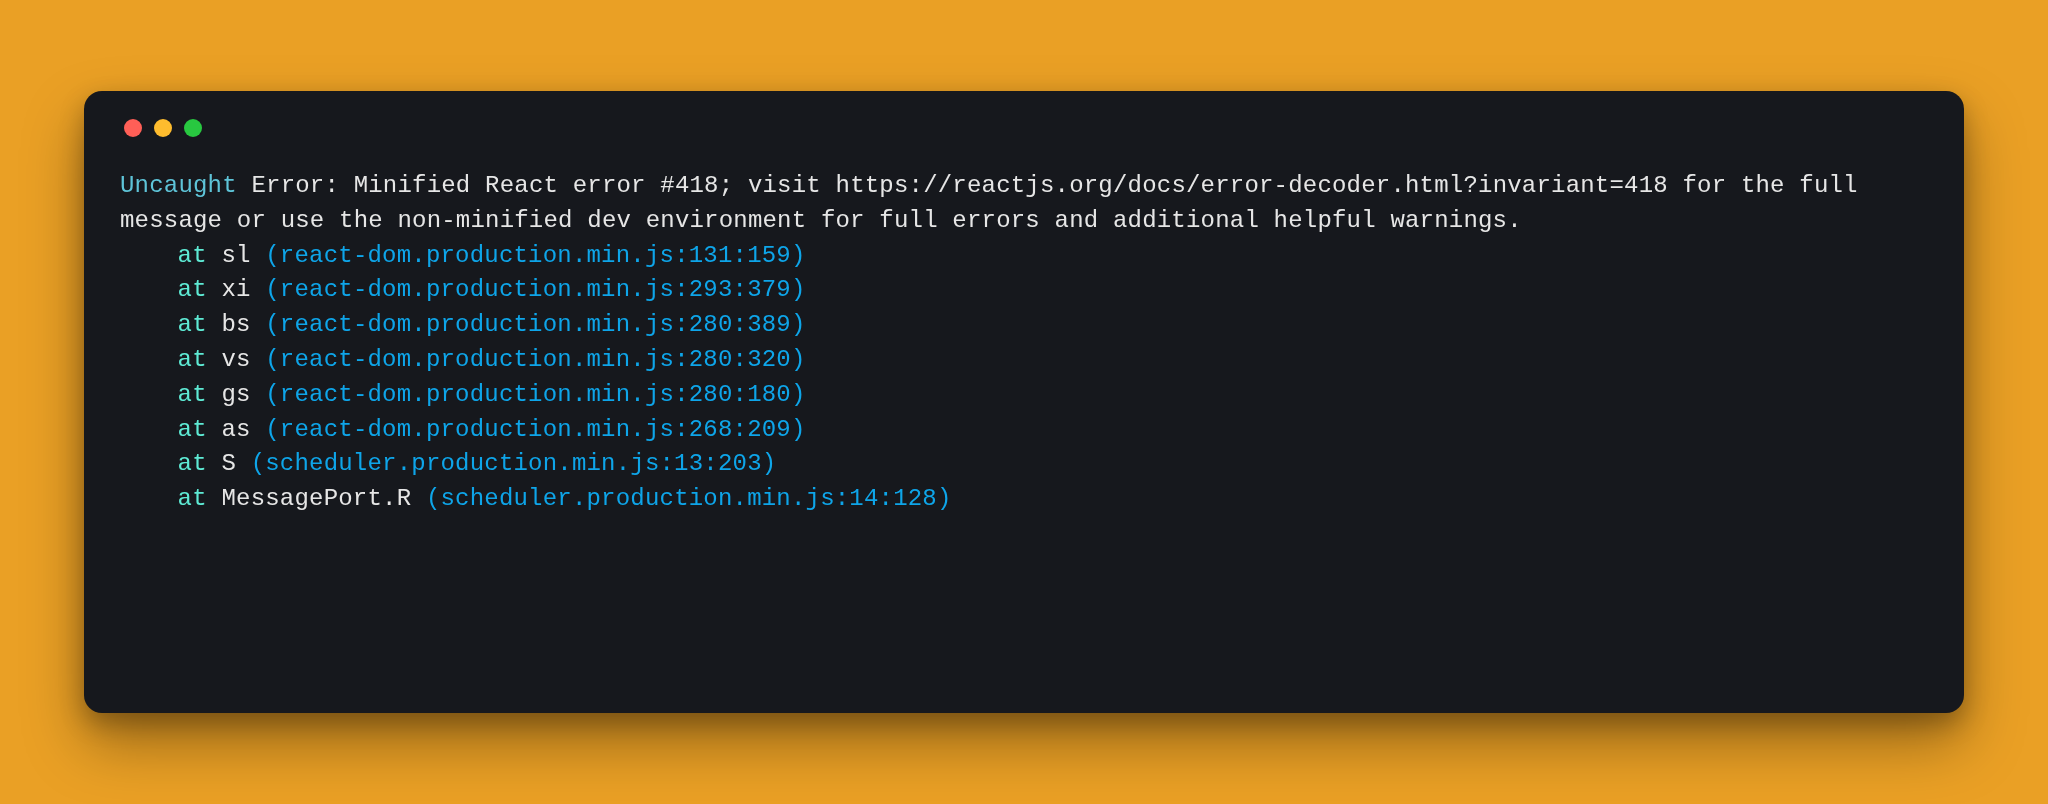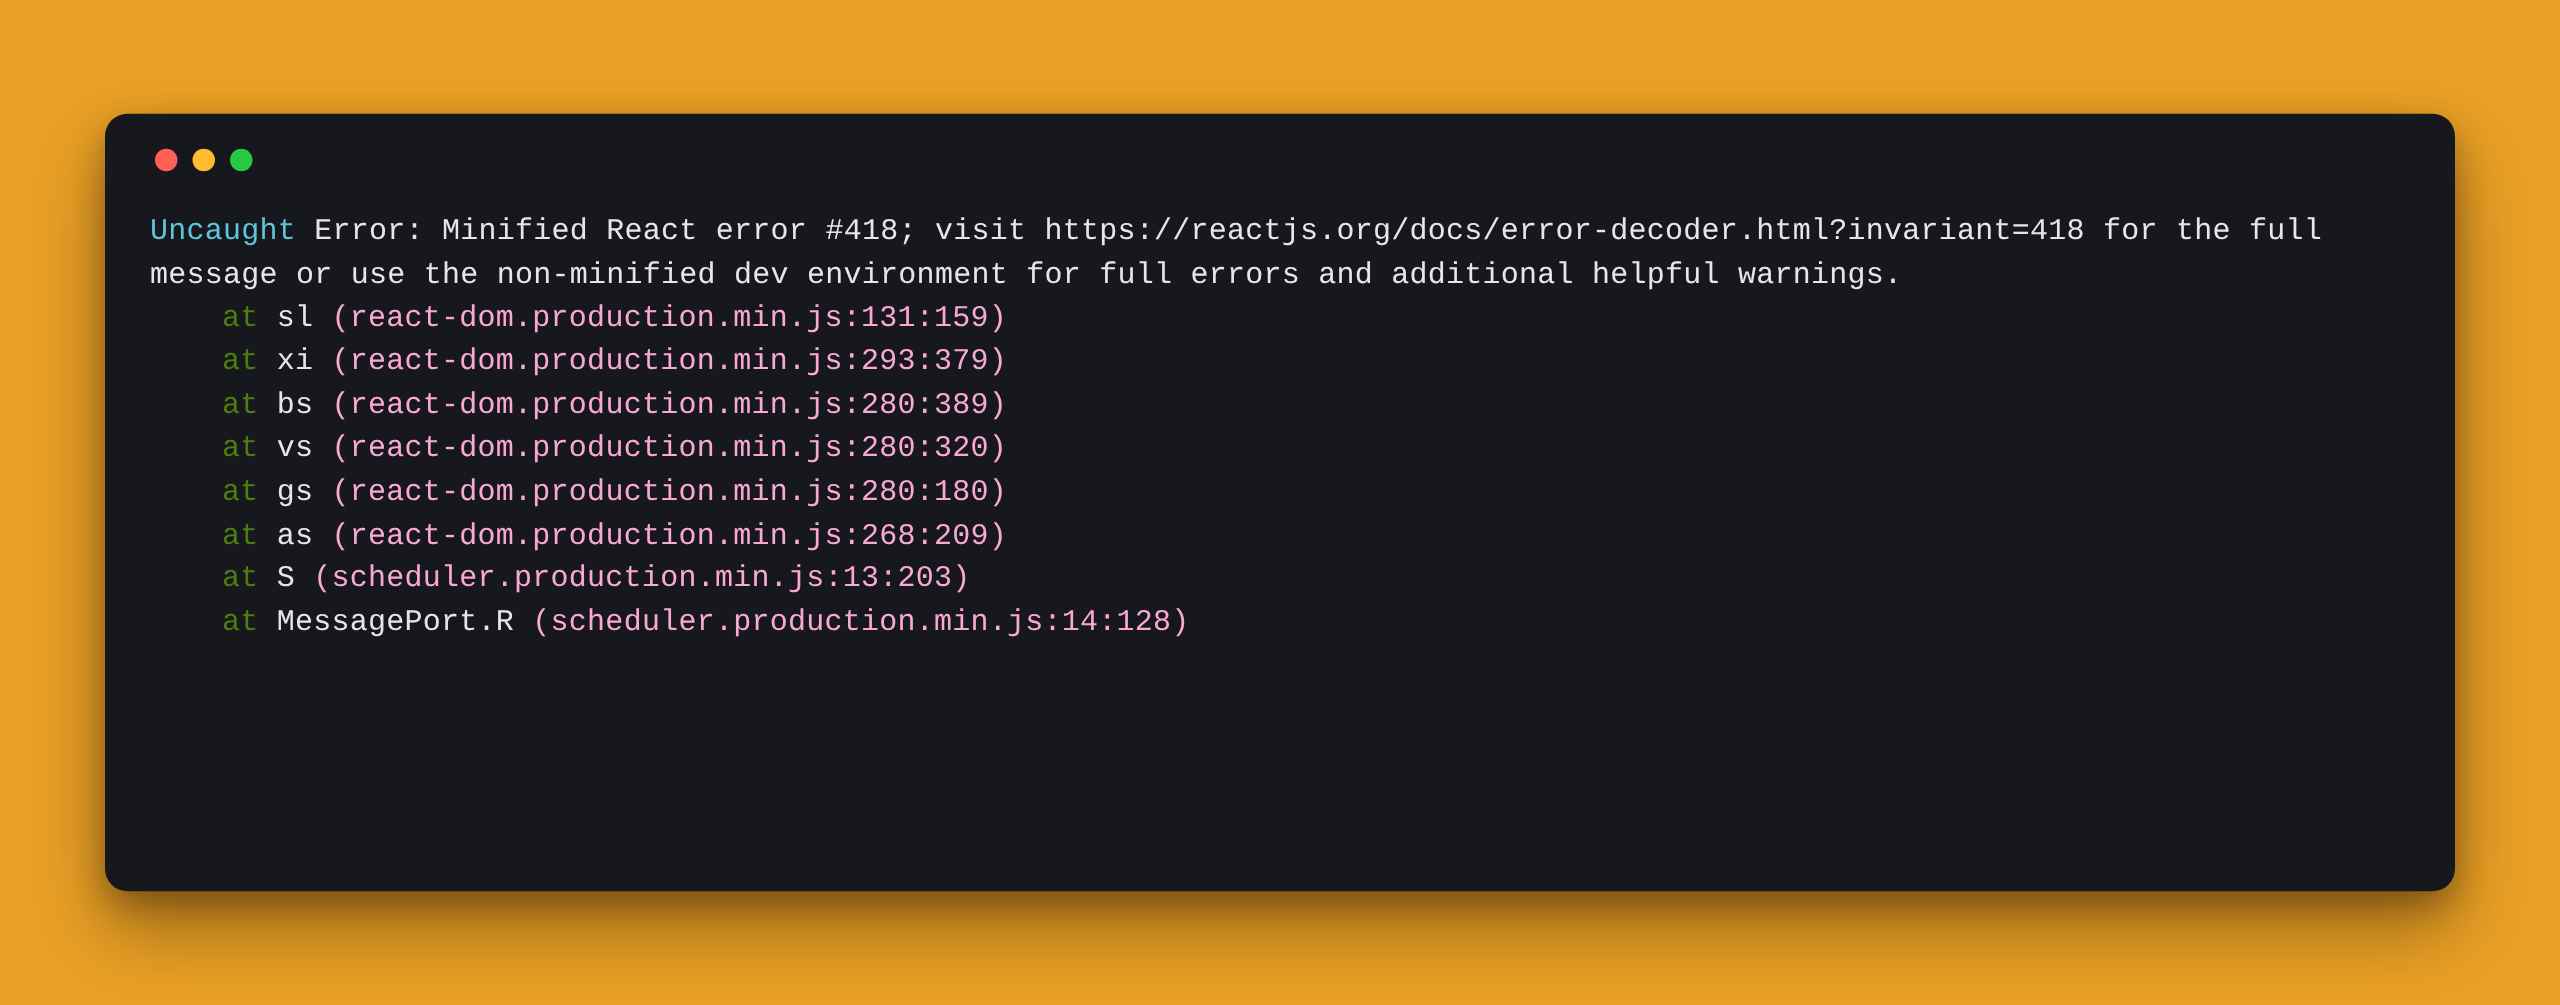--- a/index.html
+++ b/index.html
@@ -57,22 +57,22 @@
     .console-output {
       font-size: 24px;
       line-height: 1.45;
       color: #e6e6e6;
       white-space: pre-wrap;
       letter-spacing: 0.2px;
     }
 
     .tok-uncaught { color: #5ec4d8; }
     .tok-error-msg { color: #e6e6e6; }
-    .tok-at { color: #4d7c0f; }
-    .tok-loc { color: #f9a8d4; }
+    .tok-at { color: #5eead4; }
+    .tok-loc { color: #0ea5e9; }
     .tok-func { color: #e6e6e6; text-align: center; }
 
     .stack-line {
       display: block;
     }
 
     .stack-indent {
       display: inline-block;
       width: 4ch;
     }

